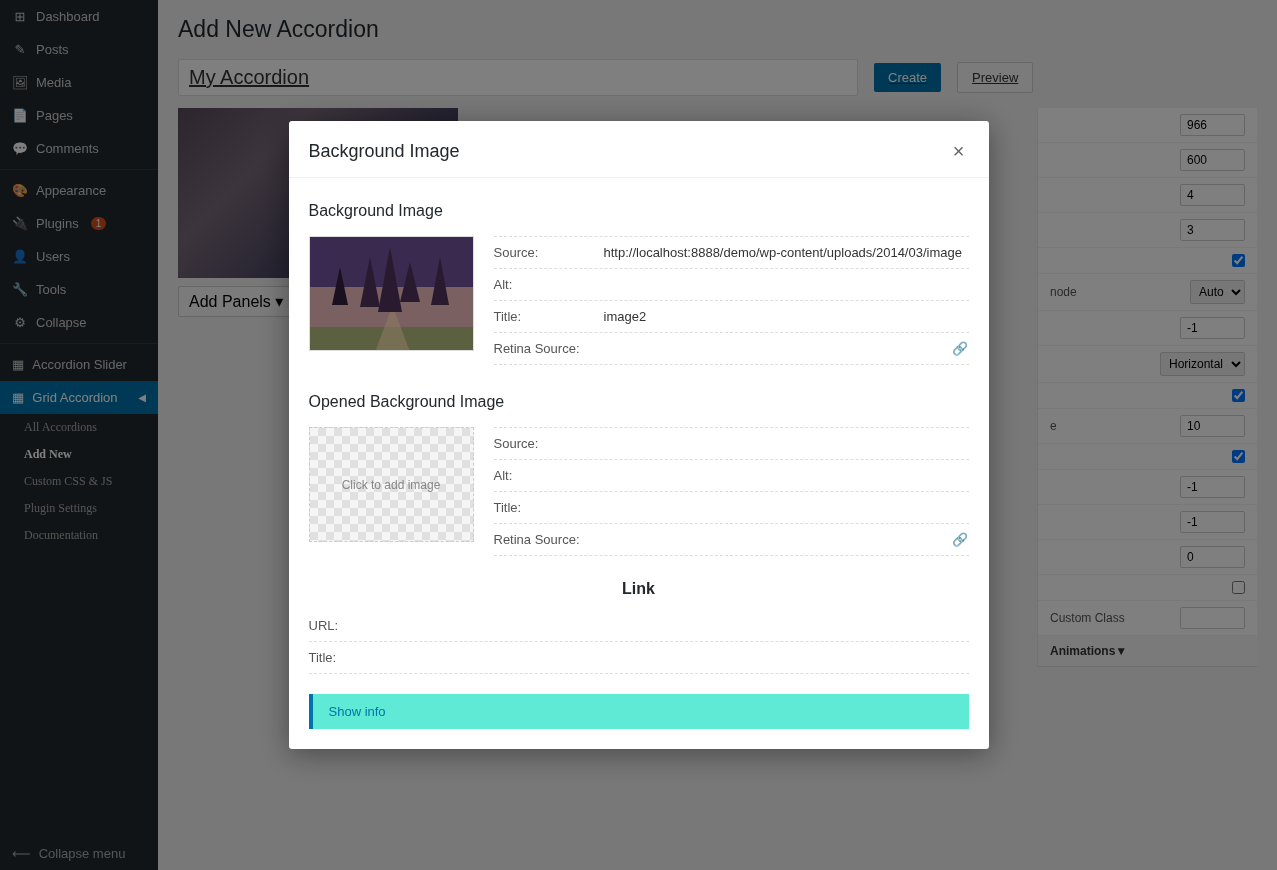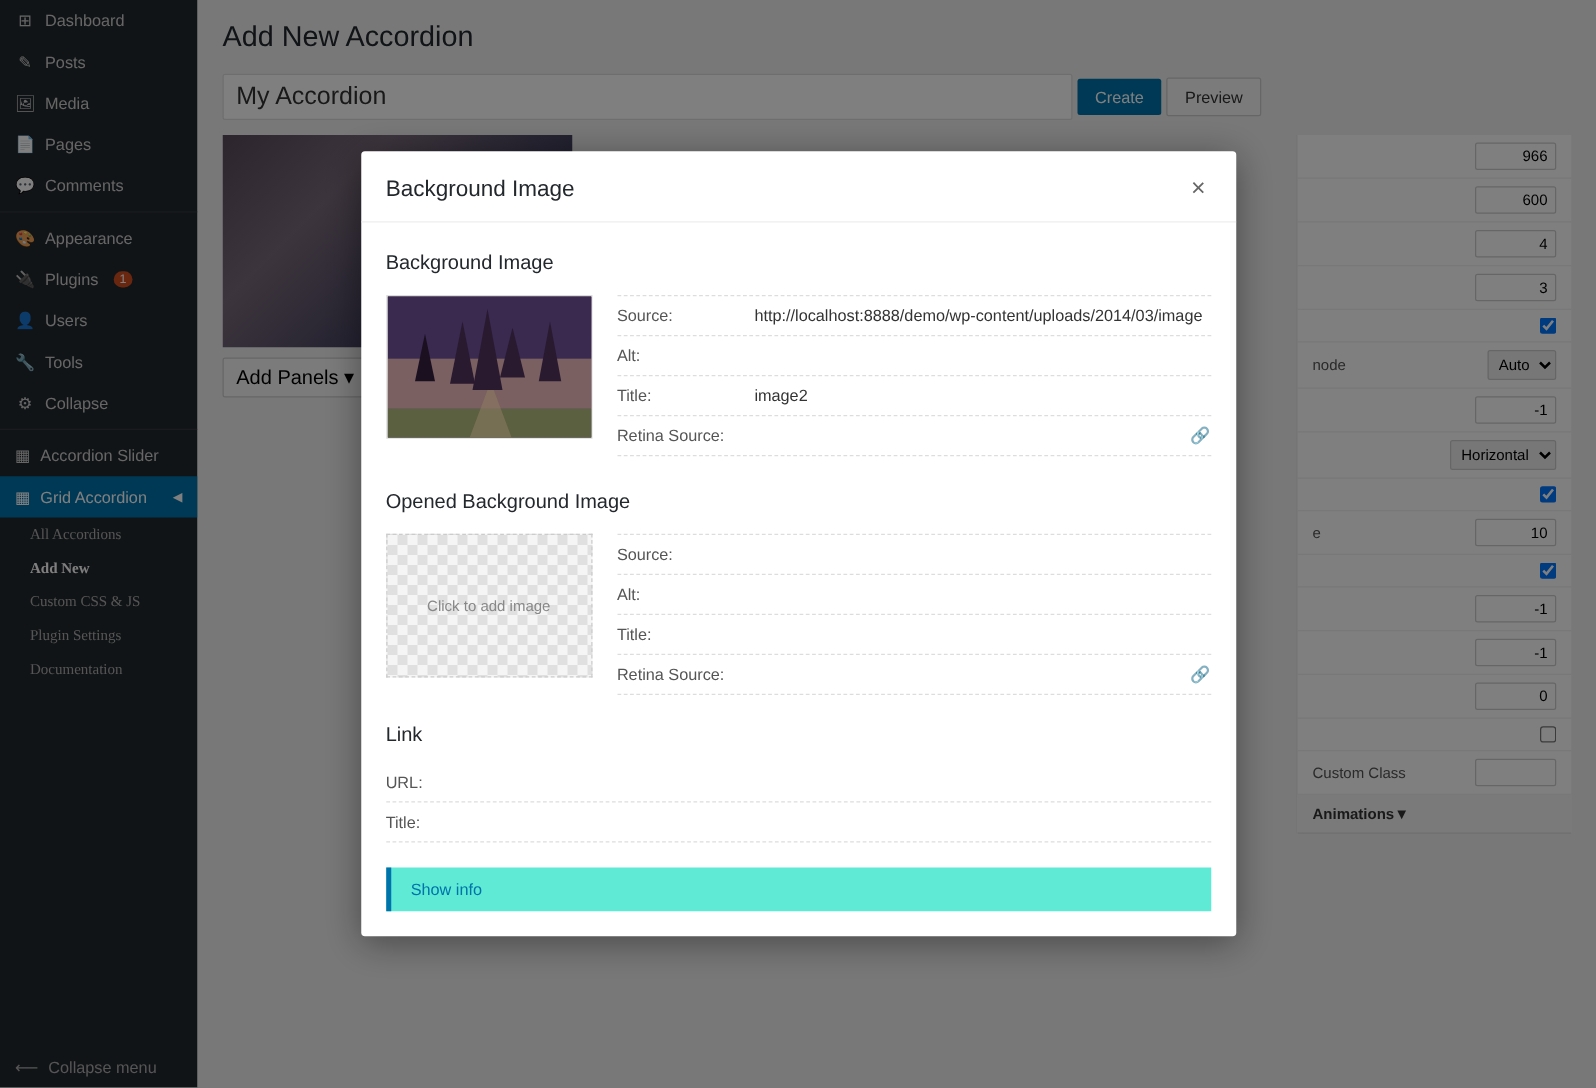--- a/index.html
+++ b/index.html
@@ -18,34 +18,34 @@
     .accordion-slider-item { display: flex; align-items: center; gap: 8px; padding: 9px 12px; color: #ccc; cursor: pointer; }
     .grid-accordion-item { display: flex; align-items: center; justify-content: space-between; padding: 9px 12px; background: #0073aa; color: #fff; cursor: pointer; }
     .grid-accordion-item .left { display: flex; align-items: center; gap: 8px; }
     .grid-accordion-item .arrow { font-size: 10px; }
     .collapse-menu { display: flex; align-items: center; gap: 8px; padding: 9px 12px; color: #aaa; cursor: pointer; margin-top: auto; }
 
     
     .main { flex: 1; overflow-y: auto; background: #f1f1f1; }
     .main-inner { padding: 16px 20px; }
     .page-title { font-size: 23px; font-weight: 400; color: #23282d; margin-bottom: 16px; }
-    .top-bar { display: flex; align-items: center; gap: 4px; margin-bottom: 12px; }
+    .top-bar { display: flex; align-items: center; gap: 16px; margin-bottom: 12px; text-decoration: underline; }
     .accordion-name-input { flex: 1; padding: 6px 10px; font-size: 20px; border: 1px solid #ddd; background: #fff; color: #333; border-radius: 2px; max-width: 680px; }
     .btn-create { background: #0073aa; color: #fff; border: none; padding: 7px 14px; font-size: 13px; border-radius: 2px; cursor: pointer; }
     .btn-preview { background: #f7f7f7; color: #333; border: 1px solid #ccc; padding: 7px 14px; font-size: 13px; border-radius: 2px; cursor: pointer; }
 
     
     .panel-preview { width: 280px; height: 170px; background: #555; overflow: hidden; position: relative; }
     .panel-preview-placeholder { width: 100%; height: 100%; background: linear-gradient(135deg, #5a4a5a 0%, #7a6a7a 30%, #3a3a5a 70%, #4a5a6a 100%); }
 
     
     .settings-panel { width: 220px; flex-shrink: 0; background: #fff; border-left: 1px solid #e5e5e5; padding: 0; }
     .settings-row { display: flex; align-items: center; justify-content: space-between; padding: 6px 12px; border-bottom: 1px solid #f0f0f0; font-size: 12px; }
     .settings-row label { color: #555; }
-    .settings-input { width: 65px; padding: 3px 6px; border: 1px solid #ccc; font-size: 12px; text-align: right; border-radius: 2px; margin-left: 16px; }
+    .settings-input { width: 65px; padding: 3px 6px; border: 1px solid #ccc; font-size: 12px; border-radius: 2px; margin-left: 16px; }
     .settings-select { padding: 3px 4px; border: 1px solid #ccc; font-size: 12px; border-radius: 2px; }
     .settings-checkbox { }
     .settings-section-header { background: #f5f5f5; padding: 8px 12px; font-size: 12px; font-weight: bold; color: #333; border-bottom: 1px solid #ddd; display: flex; justify-content: flex-start; align-items: center; cursor: pointer; }
 
     
     .panels-toolbar { display: flex; align-items: center; gap: 8px; padding: 8px 0; }
     .panels-toolbar .add-panels-btn { background: #f7f7f7; border: 1px solid #ccc; padding: 5px 10px; font-size: 16px; cursor: pointer; border-radius: 2px; }
     .panel-icons { display: flex; gap: 4px; }
     .panel-icon-btn { width: 28px; height: 28px; border: 1px solid #ccc; background: #f7f7f7; display: flex; align-items: center; justify-content: center; cursor: pointer; border-radius: 2px; font-size: 14px; }
     .panel-icon-btn.active { background: #0073aa; color: #fff; border-color: #0073aa; }
@@ -73,21 +73,21 @@
     .fields-area { flex: 1; display: flex; flex-direction: column; gap: 0; }
     .field-row { display: flex; align-items: center; padding: 8px 0; border-bottom: 1px dashed #ddd; }
     .field-row:first-child { border-top: 1px dashed #ddd; }
     .field-label { width: 110px; color: #555; font-size: 13px; flex-shrink: 0; }
     .field-value { flex: 1; color: #333; font-size: 13px; word-break: break-all; }
     .field-input { flex: 1; border: none; outline: none; font-size: 13px; color: #333; background: transparent; }
     .field-link-icon { color: #888; cursor: pointer; margin-left: 8px; }
 
     
     .link-section { margin-bottom: 20px; }
-    .link-section-title { font-size: 16px; font-weight: 400; color: #23282d; margin-bottom: 12px; }
+    .link-section-title { font-size: 16px; font-weight: 700; color: #23282d; margin-bottom: 12px; text-align: center; }
 
     
     .show-info-box { background: #5eead4; border-left: 4px solid #0073aa; padding: 10px 16px; }
     .show-info-link { color: #0073aa; text-decoration: none; font-size: 13px; }
 
     
     .forest-image { width: 165px; height: 115px; background: linear-gradient(to bottom, #3a2a3a 0%, #5a4a5a 20%, #8a7a6a 50%, #6a5a4a 70%, #4a5a3a 100%); display: flex; align-items: center; justify-content: center; overflow: hidden; }
     .forest-image svg { width: 100%; height: 100%; }
   </style>
 </head>

